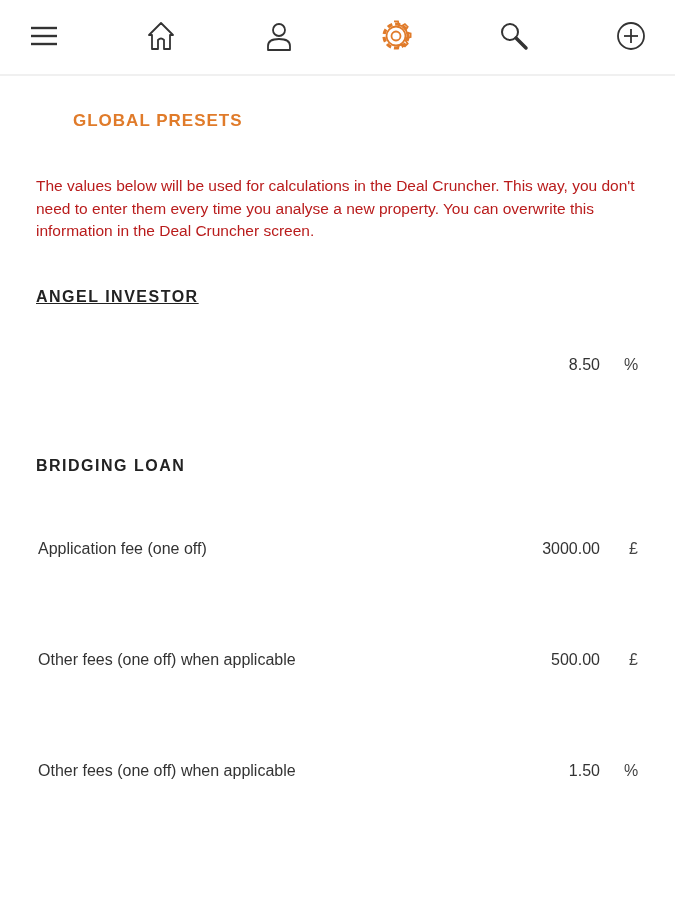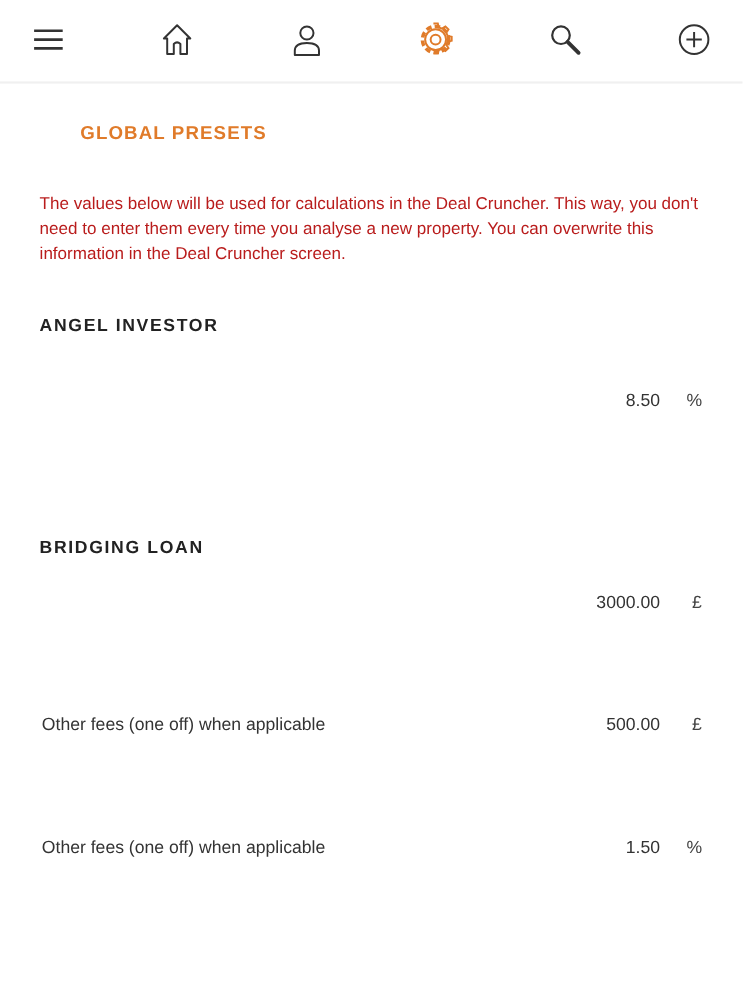--- a/index.html
+++ b/index.html
@@ -60,28 +60,29 @@
         <circle cx="16" cy="16" r="13" fill="none" stroke="#333" stroke-width="1.8"></circle>
         <line x1="16" y1="9" x2="16" y2="23" stroke="#333" stroke-width="1.8"></line>
         <line x1="9" y1="16" x2="23" y2="16" stroke="#333" stroke-width="1.8"></line>
       </svg>
   </div>
 </div>
 
 <div class="title">GLOBAL PRESETS</div>
 <div class="desc">The values below will be used for calculations in the Deal Cruncher. This way, you don't need to enter them every time you analyse a new property. You can overwrite this information in the Deal Cruncher screen.</div>
 
-<div class="section" style="top:288px;">ANGEL INVESTOR</div>
+<div class="section" style="top:288px;text-decoration:underline;">ANGEL INVESTOR</div>
 <div class="row" style="top:356px;">
   <span class="val">8.50</span>
   <span class="unit">%</span>
 </div>
 
-<div class="section" style="top:490px;text-align:center;">BRIDGING LOAN</div>
+<div class="section" style="top:457px;text-align:center;">BRIDGING LOAN</div>
 <div class="row" style="top:540px;">
+  <span class="label">Application fee (one off)</span>
   <span class="val">3000.00</span>
   <span class="unit">£</span>
 </div>
 <div class="row" style="top:651px;">
   <span class="label">Other fees (one off) when applicable</span>
   <span class="val">500.00</span>
   <span class="unit">£</span>
 </div>
 <div class="row" style="top:762px;">
   <span class="label">Other fees (one off) when applicable</span>

